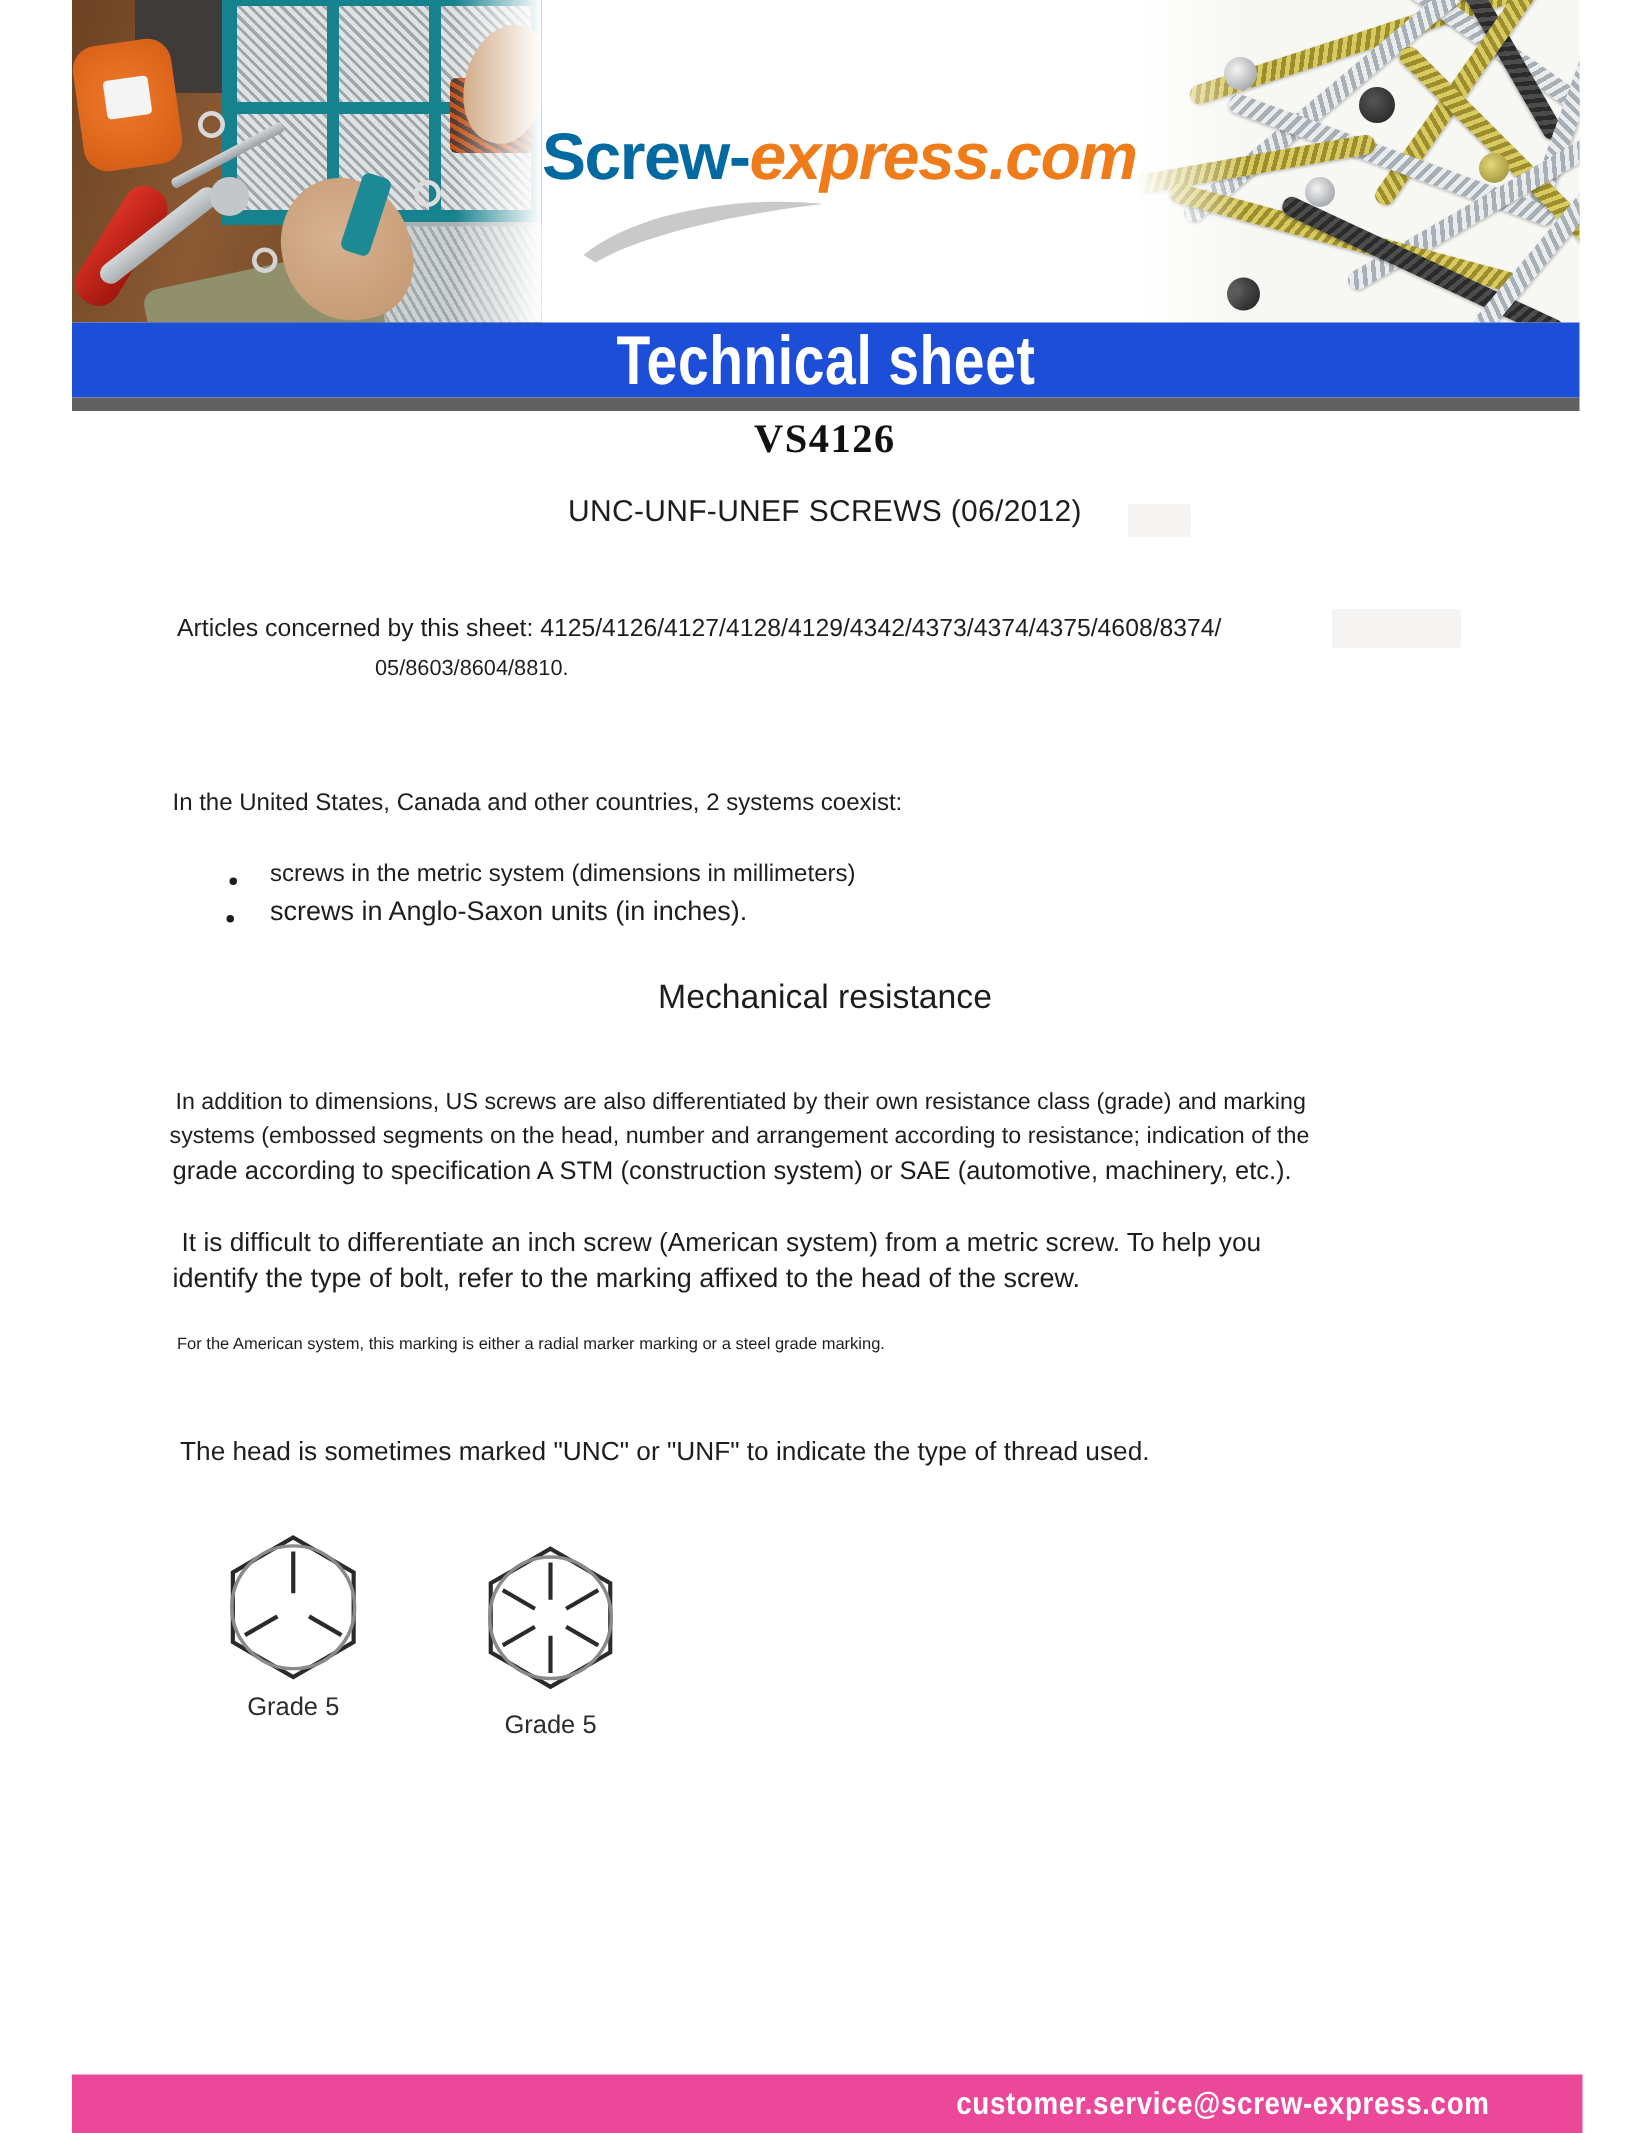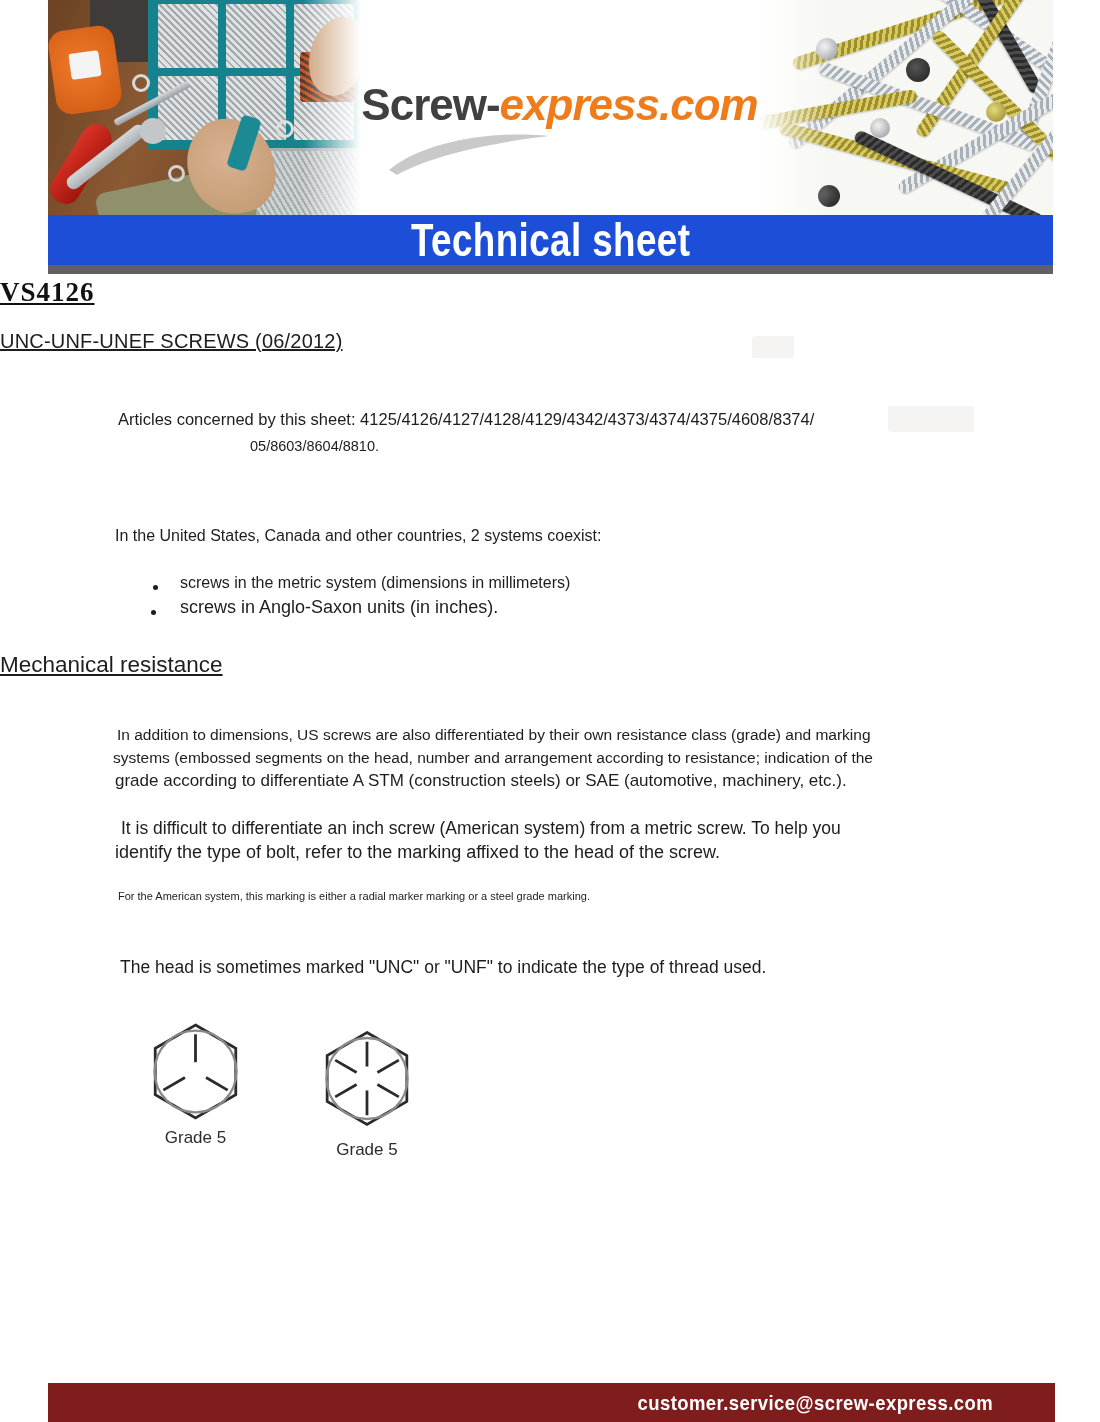--- a/index.html
+++ b/index.html
@@ -1,20 +1,20 @@
 <!DOCTYPE html>
 <html><head>
 <meta charset="utf-8">
 <style>
   html,body{margin:0;padding:0;background:#ffffff;}
   #page{position:relative;width:1100px;height:1422px;background:#ffffff;overflow:hidden;
         font-family:"Liberation Sans",sans-serif;}
   .abs{position:absolute;}
   .txt{font-family:"Liberation Sans",sans-serif;color:#1d1d1d;white-space:nowrap;}
-  .center{left:0;width:1100px;text-align:left;text-decoration:underline;}
+  .center{left:0;width:1100px;text-align:center;}
   .cond{display:inline-block;transform:scaleX(0.8);transform-origin:center center;
         font-weight:bold;color:#ffffff;letter-spacing:.5px;}
 
   
   .photo{overflow:hidden;}
   #left-photo{left:48px;top:0;width:313px;height:215px;
     background:linear-gradient(108deg,#6b4223 0%,#8a5a33 35%,#734827 65%,#936640 100%);}
   #right-photo{left:758px;top:0;width:295px;height:215px;background:#f7f7f4;}
   .fade-r{right:0;top:0;width:58px;height:100%;
     background:linear-gradient(90deg,rgba(255,255,255,0),#ffffff);}
@@ -32,32 +32,32 @@
   .head.dark{background:radial-gradient(circle at 40% 38%,#555,#1f1f1f);}
 
   
   #banner{left:48px;top:215px;width:1005px;height:50px;background:#1d4ed8;text-align:center;}
   #banner .cond{font-size:46px;line-height:51px;}
   #gray-bar{left:48px;top:265px;width:1005px;height:9px;background:#616161;}
 
   
   #logo{left:361px;top:0;width:397px;height:215px;background:#ffffff;text-align:center;}
   #logo-text{margin-top:80px;font-size:44px;font-weight:bold;letter-spacing:-1px;white-space:nowrap;}
-  #logo-text .g{color:#404040;}
+  #logo-text .g{color:#0369a1;}
   #logo-text .o{color:#ef7c1b;font-style:italic;}
 
   
   .serif-title{font-family:"Liberation Serif",serif;font-weight:bold;font-size:27px;color:#111;letter-spacing:1px;}
   .dot{width:5px;height:5px;border-radius:50%;background:#1d1d1d;}
 
   
   .grade-label{font-size:17px;color:#2c2c2c;text-align:center;}
 
   
-  #footer-bar{left:48px;top:1383px;width:1007px;height:39px;background:#7f1d1d;
+  #footer-bar{left:48px;top:1383px;width:1007px;height:39px;background:#ec4899;
     text-align:right;padding:0;box-sizing:border-box;}
   #footer-bar .cond{font-size:21px;line-height:39px;margin-right:62px;transform:scaleX(.88);transform-origin:right center;}
 
   .artifact{background:#f2f0ed;opacity:.7;border-radius:2px;}
 </style>
 </head>
 <body>
 
 <div id="page">
 
@@ -133,21 +133,21 @@
 
   <div class="abs dot" style="left:153px;top:585px;"></div>
   <div class="abs txt" style="left:180px;top:574px;font-size:16px;">screws in the metric system (dimensions in millimeters)</div>
   <div class="abs dot" style="left:151px;top:610px;"></div>
   <div class="abs txt" style="left:180px;top:597px;font-size:18px;">screws in Anglo-Saxon units (in inches).</div>
 
   <div class="abs center txt" style="top:652px;font-size:22.5px;">Mechanical resistance</div>
 
   <div class="abs txt" style="left:117px;top:726px;font-size:15.5px;">In addition to dimensions, US screws are also differentiated by their own resistance class (grade) and marking</div>
   <div class="abs txt" style="left:113px;top:749px;font-size:15.5px;">systems (embossed segments on the head, number and arrangement according to resistance; indication of the</div>
-  <div class="abs txt" style="left:115px;top:771px;font-size:17px;">grade according to differentiate A STM (construction steels) or SAE (automotive, machinery, etc.).</div>
+  <div class="abs txt" style="left:115px;top:771px;font-size:17px;">grade according to specification A STM (construction system) or SAE (automotive, machinery, etc.).</div>
 
   <div class="abs txt" style="left:115px;top:842px;font-size:18px;">identify the type of bolt, refer to the marking affixed to the head of the screw.</div>
   <div class="abs txt" style="left:121px;top:818px;font-size:17.5px;">It is difficult to differentiate an inch screw (American system) from a metric screw. To help you</div>
 
   <div class="abs txt" style="left:118px;top:890px;font-size:11px;">For the American system, this marking is either a radial marker marking or a steel grade marking.</div>
 
   <div class="abs txt" style="left:120px;top:957px;font-size:17.5px;">The head is sometimes marked "UNC" or "UNF" to indicate the type of thread used.</div>
 
   <div class="abs artifact" style="left:888px;top:406px;width:86px;height:26px;"></div>
   <div class="abs artifact" style="left:752px;top:336px;width:42px;height:22px;"></div>

